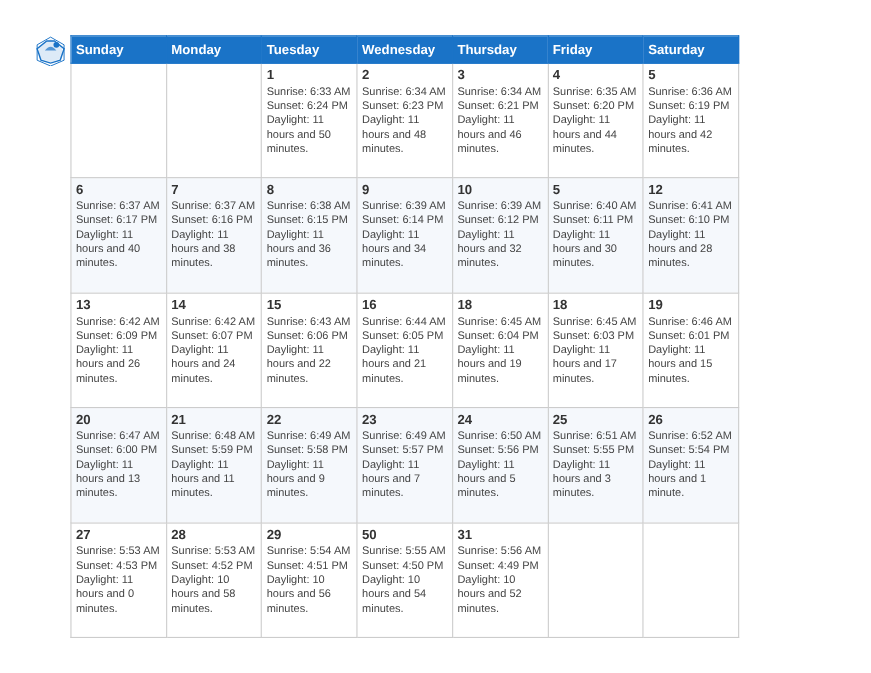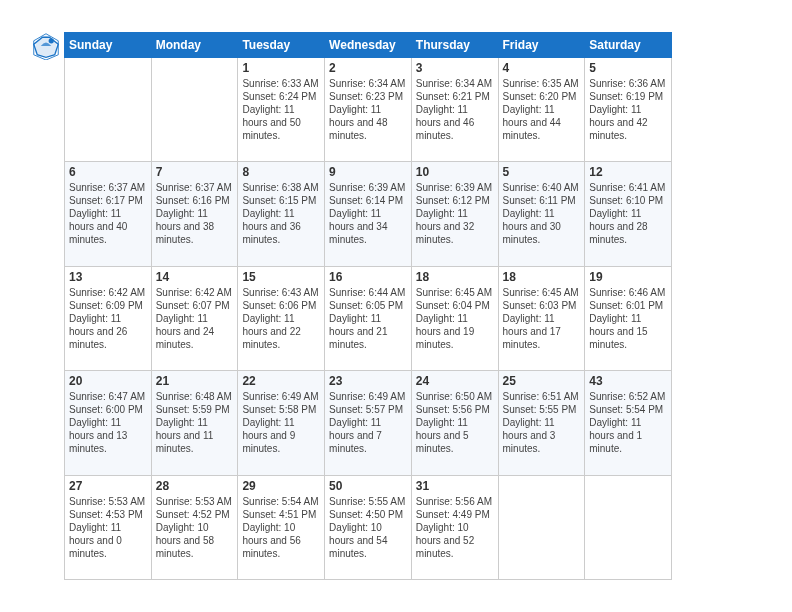--- a/index.html
+++ b/index.html
@@ -241,21 +241,21 @@
           </td>
           <td>
             <span class="day-num">24</span>
             <div class="cell-text">Sunrise: 6:50 AM<br>Sunset: 5:56 PM<br>Daylight: 11 hours and 5 minutes.</div>
           </td>
           <td>
             <span class="day-num">25</span>
             <div class="cell-text">Sunrise: 6:51 AM<br>Sunset: 5:55 PM<br>Daylight: 11 hours and 3 minutes.</div>
           </td>
           <td>
-            <span class="day-num">43</span>
+            <span class="day-num">26</span>
             <div class="cell-text">Sunrise: 6:52 AM<br>Sunset: 5:54 PM<br>Daylight: 11 hours and 1 minute.</div>
           </td>
         </tr>
         <tr>
           <td>
             <span class="day-num">27</span>
             <div class="cell-text">Sunrise: 5:53 AM<br>Sunset: 4:53 PM<br>Daylight: 11 hours and 0 minutes.</div>
           </td>
           <td>
             <span class="day-num">28</span>

